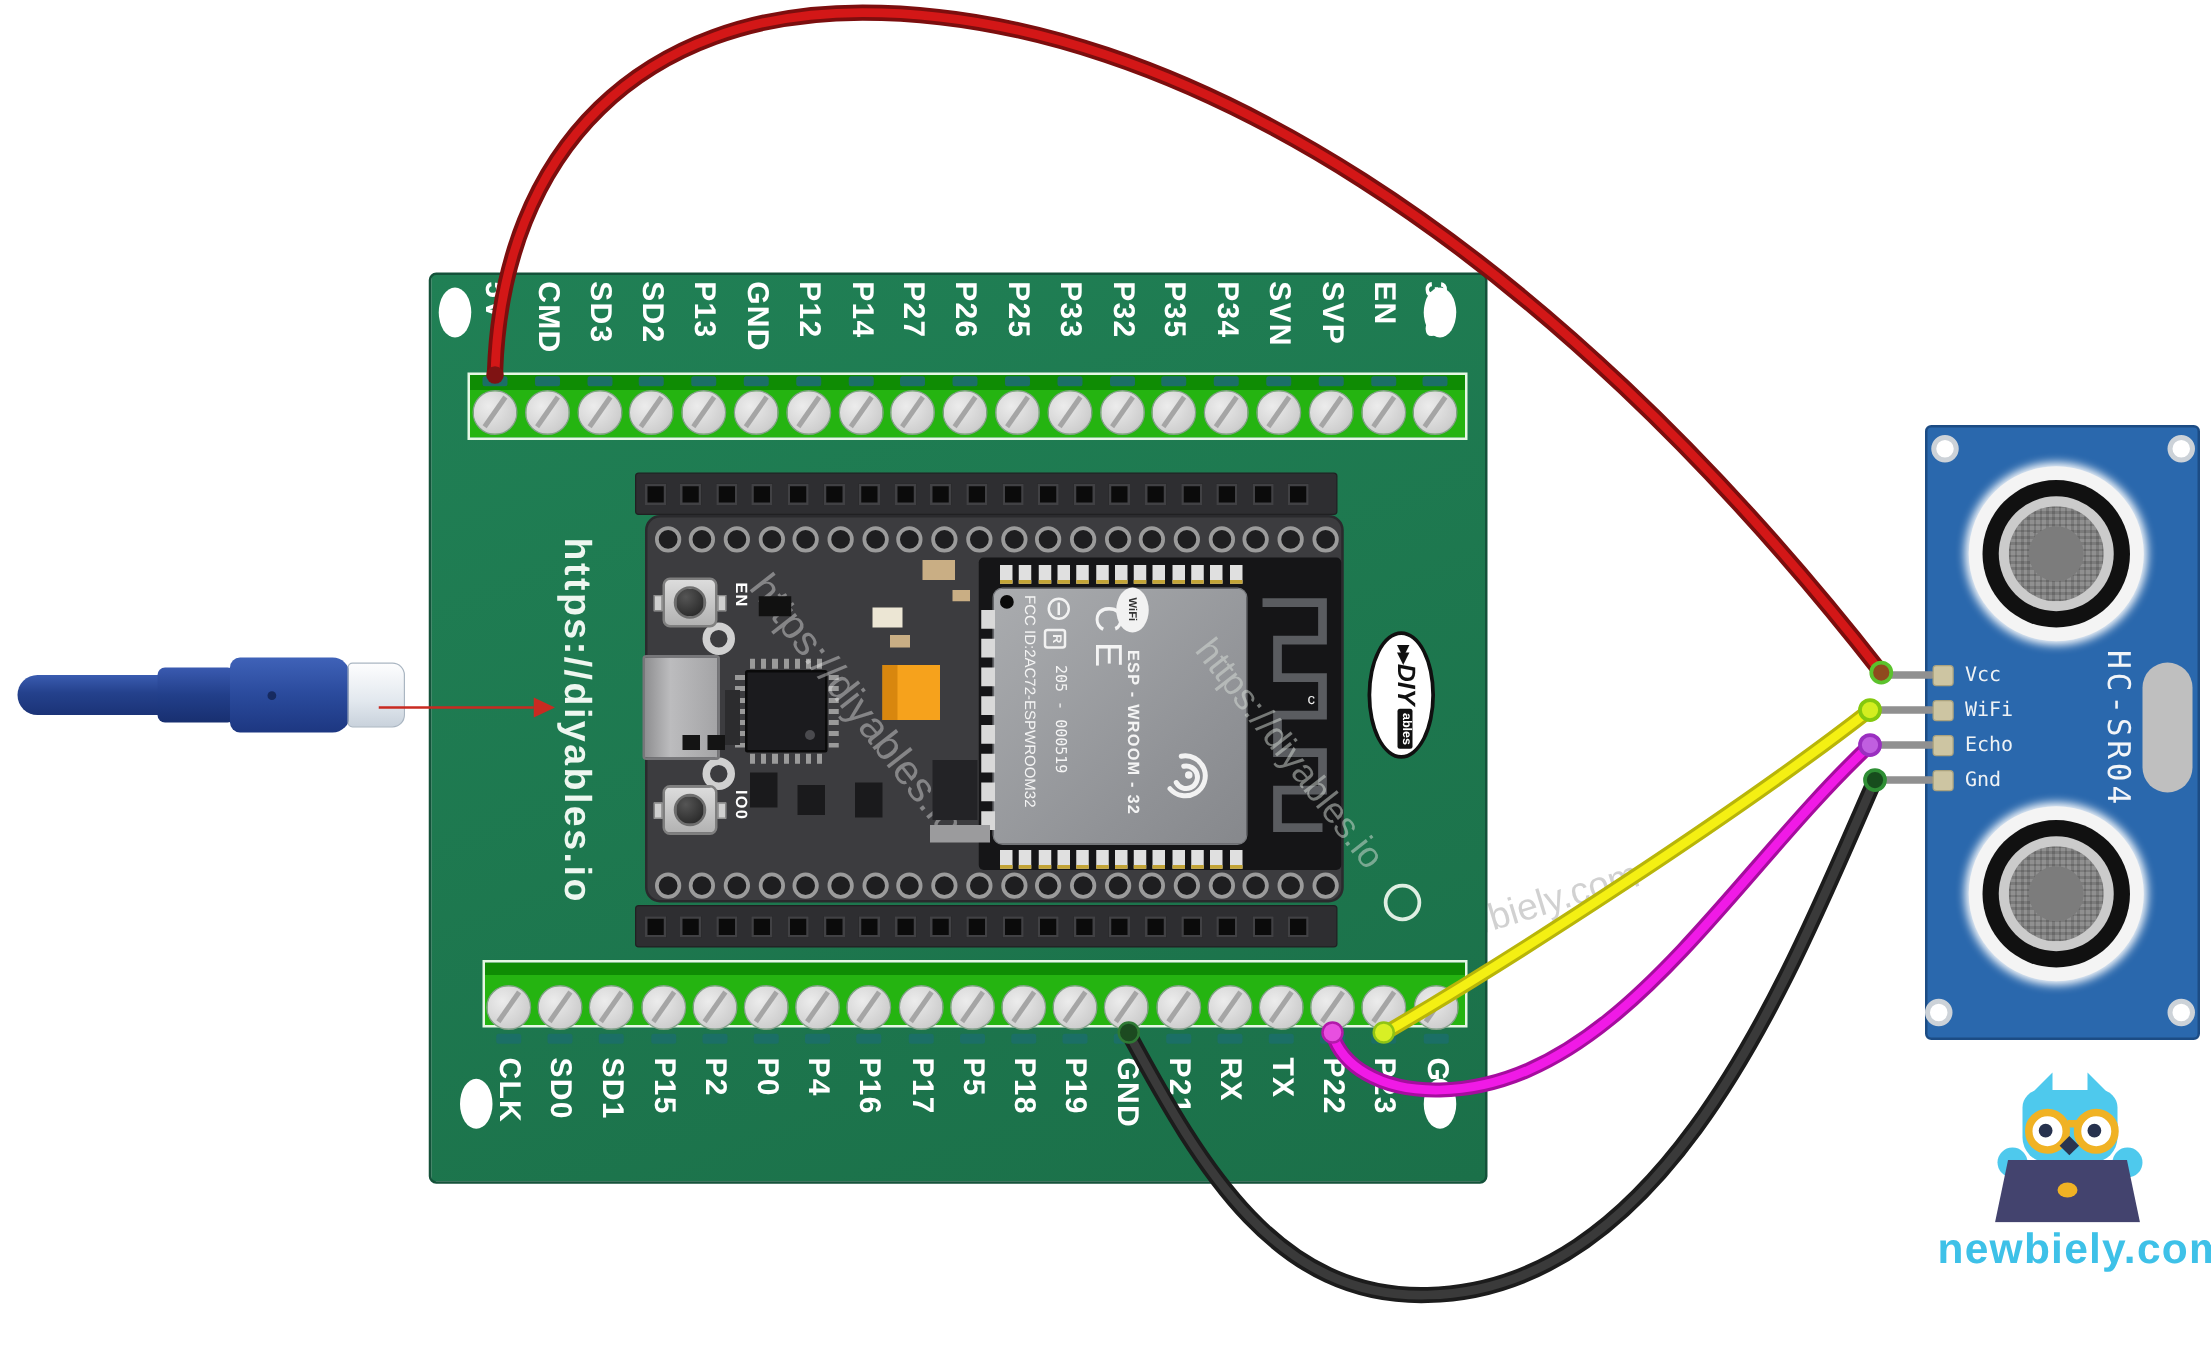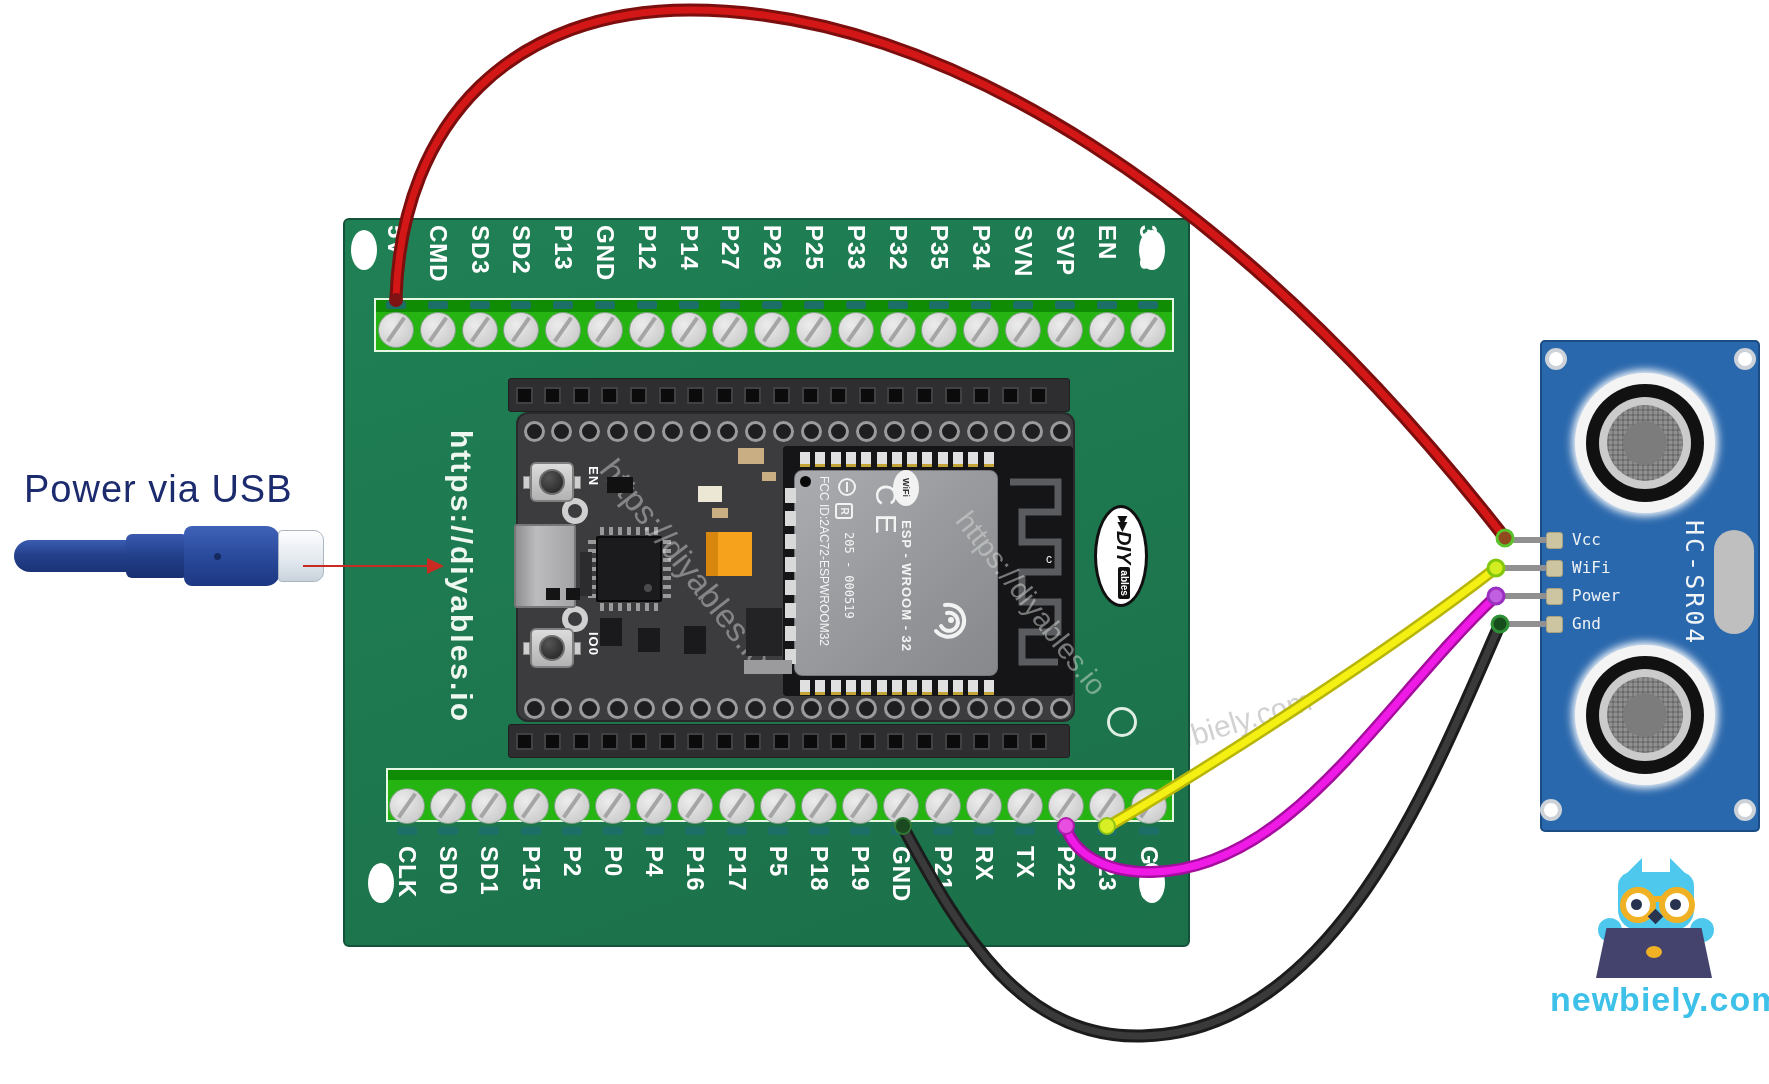--- a/index.html
+++ b/index.html
@@ -171,21 +171,20 @@
   <div class="wm wm1">https://diyables.io</div>
   <div class="wm wm2">https://diyables.io</div>
 
   <div class="abs badge"></div>
   <div class="vl badgerot" style="left:1134px;top:516px;">
     <span class="badge-mark">▶▶</span>
     <span class="badge-diy">DIY</span>
     <span class="badge-ables">ables</span>
   </div>
 
-  <div class="abs powertxt">Power via USB</div>
   <div class="abs cable"></div>
   <div class="abs ferrule"></div>
   <div class="abs plughouse"></div>
   <div class="abs plugdot"></div>
   <div class="abs plugtip"></div>
 
   <div class="abs sboard"></div>
   <div class="shole" style="left:1545px;top:348px;"></div>
   <div class="shole" style="left:1734px;top:348px;"></div>
   <div class="shole" style="left:1540px;top:799px;"></div>
@@ -490,17 +489,17 @@
     <div class="cmp" style="left: 684px; top: 626px; width: 22px; height: 28px; background: rgb(26, 26, 28);"></div>
     <div class="cmp" style="left: 580px; top: 552px; width: 12px; height: 44px; background: rgb(44, 44, 46);"></div>
     <div class="lead" style="left: 1496px; top: 537px;"></div>
     <div class="spad" style="left: 1546px; top: 532px;"></div>
     <div class="splab" style="left: 1572px; top: 530px;">Vcc</div>
     <div class="lead" style="left: 1496px; top: 565px;"></div>
     <div class="spad" style="left: 1546px; top: 560px;"></div>
     <div class="splab" style="left: 1572px; top: 558px;">WiFi</div>
     <div class="lead" style="left: 1496px; top: 593px;"></div>
     <div class="spad" style="left: 1546px; top: 588px;"></div>
-    <div class="splab" style="left: 1572px; top: 586px;">Power</div>
+    <div class="splab" style="left: 1572px; top: 586px;">Echo</div>
     <div class="lead" style="left: 1496px; top: 621px;"></div>
     <div class="spad" style="left: 1546px; top: 616px;"></div>
     <div class="splab" style="left: 1572px; top: 614px;">Gnd</div>
   </div>
 
 </body></html>

